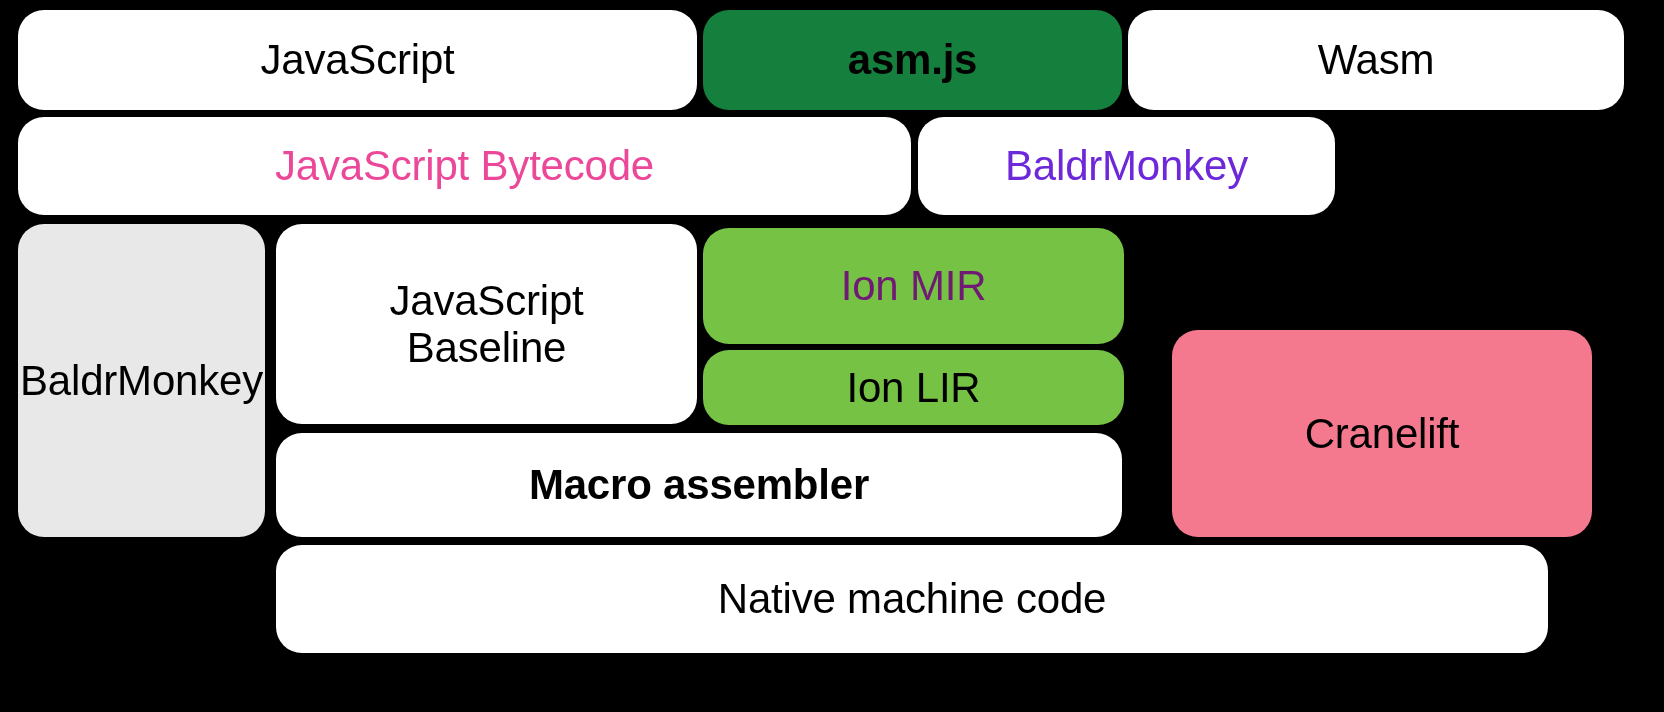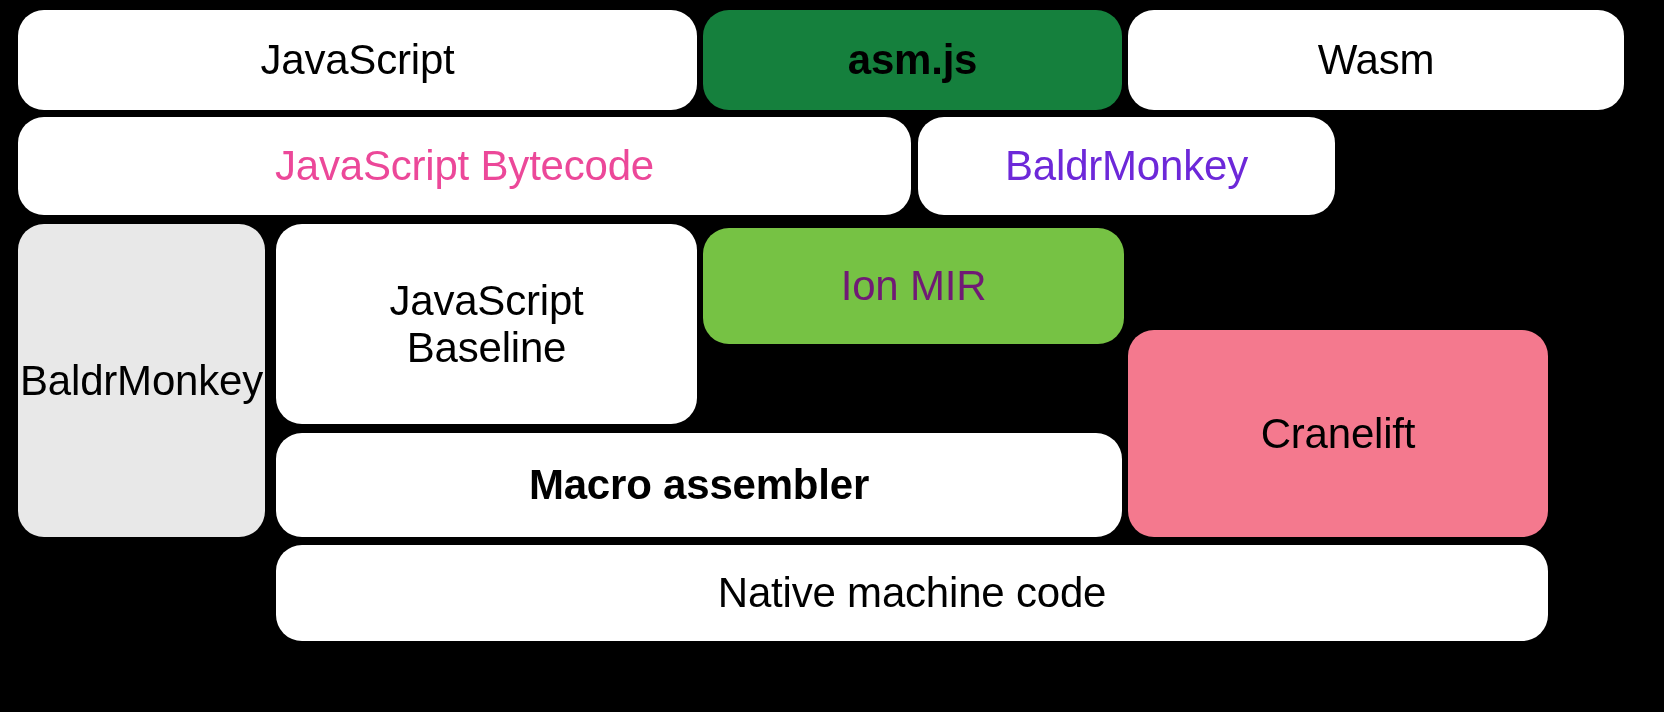--- a/index.html
+++ b/index.html
@@ -38,24 +38,24 @@
   #n-asmjs            { left:703px;  top:10px;  width:419px; height:100px; }
   #n-wasm             { left:1128px; top:10px;  width:496px; height:100px; }
   
   #n-js-bytecode      { left:18px;   top:117px; width:893px; height:98px;  }
   #n-baldrmonkey      { left:918px;  top:117px; width:417px; height:98px;  }
   
   #n-interpreter      { left:18px;   top:224px; width:247px; height:313px; }
   #n-js-baseline      { left:276px;  top:224px; width:421px; height:200px; }
   #n-ion-mir          { left:703px;  top:228px; width:421px; height:116px; }
   #n-ion-lir          { left:703px;  top:350px; width:421px; height:75px;  }
-  #n-cranelift        { left:1128px; top:330px; width:420px; height:207px; }
+  #n-cranelift        { left:1172px; top:330px; width:420px; height:207px; }
   #n-macro-assembler  { left:276px;  top:433px; width:846px; height:104px; }
   
-  #n-native-code      { left:276px;  top:545px; width:1272px; height:96px;}
+  #n-native-code      { left:276px;  top:545px; width:1272px; height:108px;}
 </style>
 </head>
 <body>
 
 <div id="canvas" style="background: rgb(0, 0, 0);">
 
   <div class="node" id="n-javascript" style="background: rgb(255, 255, 255); color: rgb(0, 0, 0);">JavaScript</div>
 
   <div class="node" id="n-asmjs" style="background: #15803d; color: rgb(0, 0, 0); font-weight: bold;">asm.js</div>
 
@@ -65,20 +65,21 @@
 
   <div class="node" id="n-baldrmonkey" style="background: rgb(255, 255, 255); color: #6d28d9;">BaldrMonkey</div>
 
   <div class="node" id="n-interpreter" style="background: rgb(232, 232, 232); color: rgb(0, 0, 0);">BaldrMonkey</div>
 
   <div class="node" id="n-js-baseline" style="background: rgb(255, 255, 255); color: rgb(0, 0, 0);">JavaScript
 Baseline</div>
 
   <div class="node" id="n-ion-mir" style="background: rgb(118, 194, 68); color: #701a75;">Ion MIR</div>
 
+  <div class="node" id="n-ion-lir" style="background: rgb(118, 194, 68); color: rgb(0, 0, 0);">Ion LIR</div>
 
   <div class="node" id="n-cranelift" style="background: rgb(244, 121, 142); color: rgb(0, 0, 0);">Cranelift</div>
 
   <div class="node" id="n-macro-assembler" style="background: rgb(255, 255, 255); color: rgb(0, 0, 0); font-weight: bold;">Macro assembler</div>
 
   <div class="node" id="n-native-code" style="background: rgb(255, 255, 255); color: rgb(0, 0, 0);">Native machine code</div>
 
 </div>
 
 </body></html>

